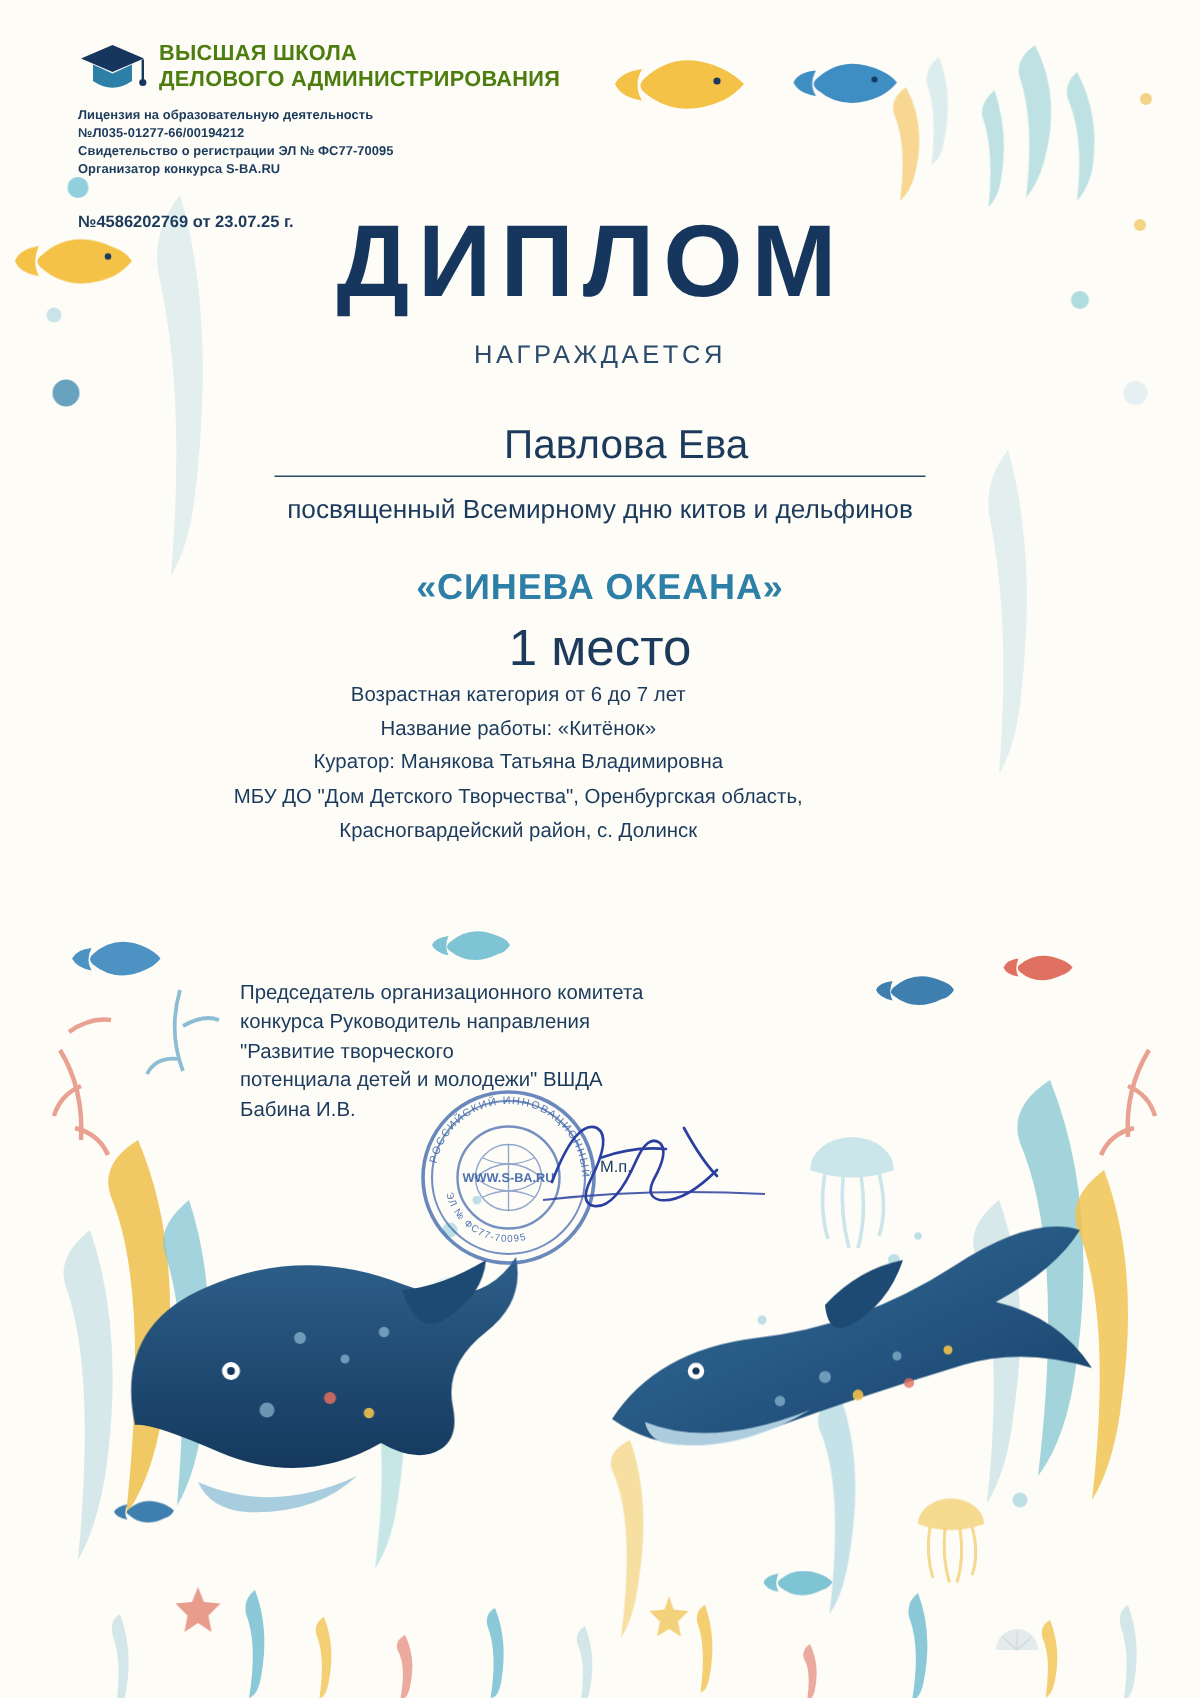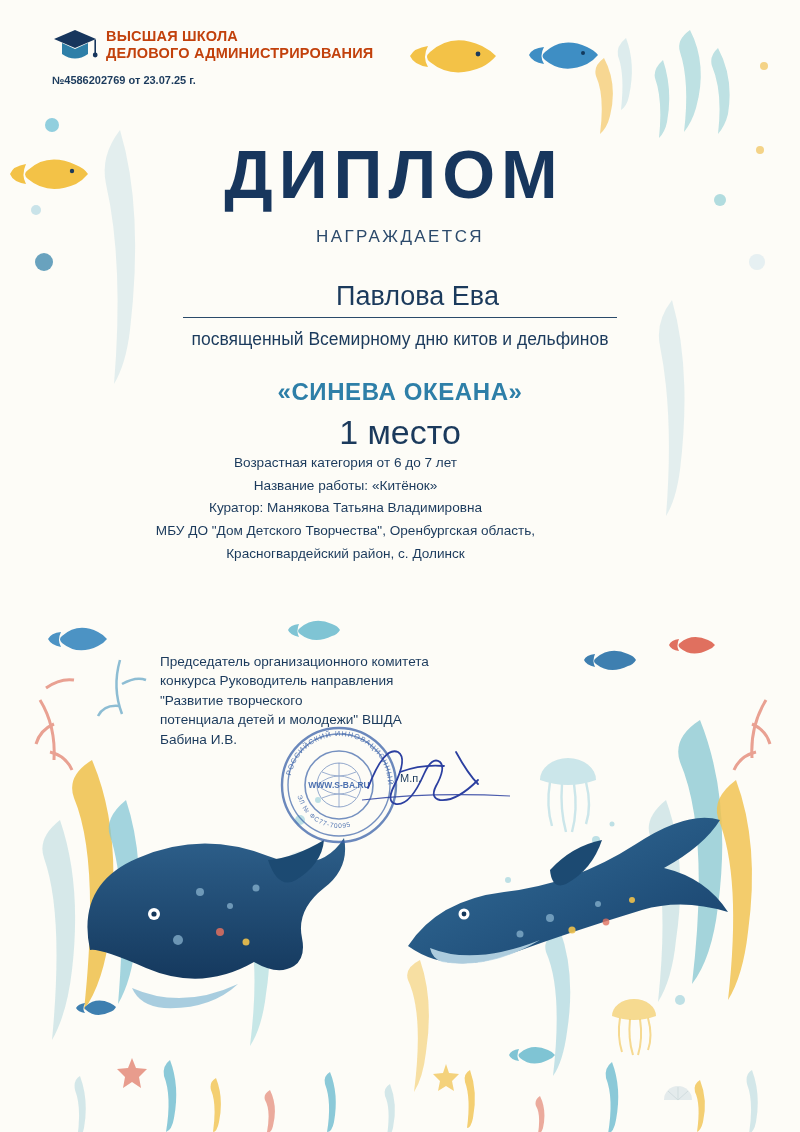--- a/index.html
+++ b/index.html
@@ -41,36 +41,36 @@
   }
   .logo-mark {
     width: 46px;
     height: 40px;
     margin-right: 8px;
     flex: none;
   }
   .org-name {
     font-size: 14.5px;
     font-weight: bold;
-    color: #c2410c;
+    color: #4d7c0f;
     line-height: 1.16;
     letter-spacing: 0.2px;
     padding-top: 2px;
   }
   .org-name .line2 { display: block; }
   .license {
     margin-top: 5px;
     font-size: 8.6px;
     font-weight: bold;
     color: #1b3a5c;
     line-height: 1.38;
     letter-spacing: 0.05px;
   }
   .doc-number {
-    margin-top: 8px;
+    margin-top: 24px;
     font-size: 11px;
     font-weight: bold;
     color: #1b3a5c;
   }
 
   
   .content {
     position: absolute;
     left: 0;
     top: 0;
@@ -452,20 +452,26 @@
         <path d="M23 4 L44 13 L23 22 L2 13 Z" fill="#17365d"></path>
         <path d="M10 17 L10 28 q13 9 26 0 L36 17 L23 23 Z" fill="#2e7fa8"></path>
         <path d="M43.2 13.6 L43.2 27" stroke="#17365d" stroke-width="1.6" fill="none"></path>
         <circle cx="43.2" cy="29" r="2.4" fill="#17365d"></circle>
       </svg>
       <div class="org-name">
         <span>ВЫСШАЯ ШКОЛА</span>
         <span class="line2">ДЕЛОВОГО АДМИНИСТРИРОВАНИЯ</span>
       </div>
     </div>
+    <div class="license">
+      <div>Лицензия на образовательную деятельность</div>
+      <div>№Л035-01277-66/00194212</div>
+      <div>Свидетельство о регистрации ЭЛ № ФС77-70095</div>
+      <div>Организатор конкурса S-BA.RU</div>
+    </div>
     <div class="doc-number">№4586202769 от 23.07.25 г.</div>
   </div>
 
   <div class="content">
     <div class="title">ДИПЛОМ</div>
     <div class="subtitle">НАГРАЖДАЕТСЯ</div>
 
     <div class="recipient-wrap">
       <div class="recipient">Павлова Ева</div>
       <div class="rule"></div>

